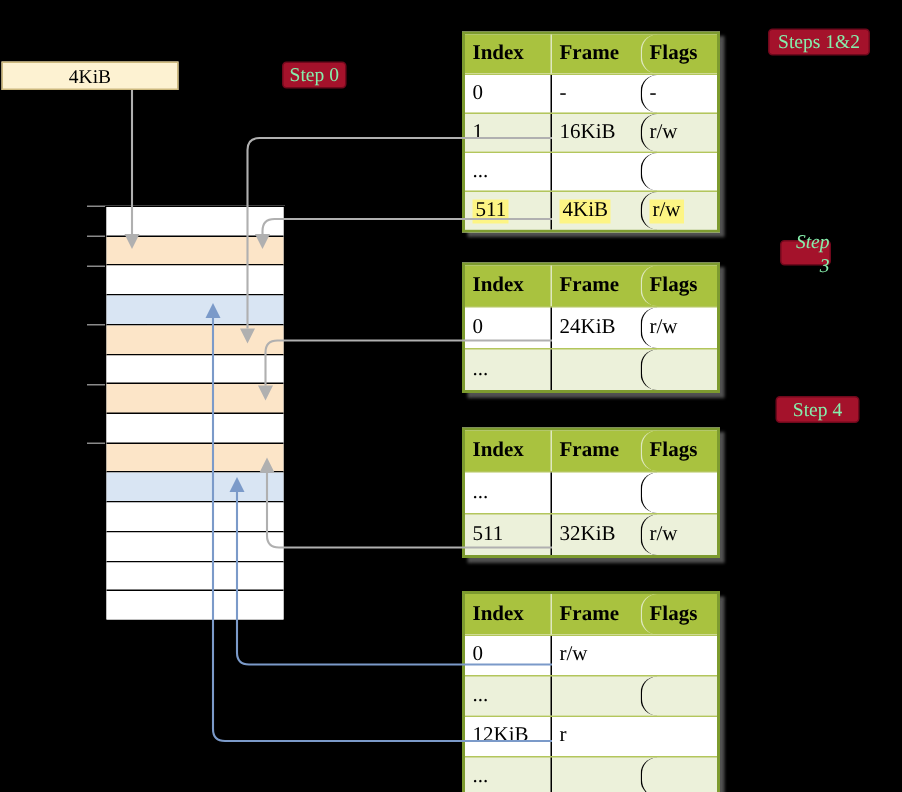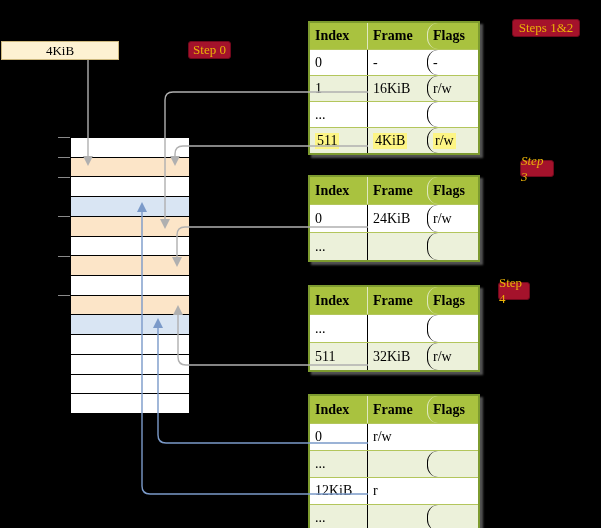--- a/index.html
+++ b/index.html
@@ -12,26 +12,26 @@
   .size-box{
     position:absolute;left:1px;top:41px;width:118px;height:19px;
     background:var(--size-box-bg);border:1px solid var(--size-box-border);
     box-sizing:border-box;display:flex;align-items:center;justify-content:center;
     font-size:13px;color:#000;
   }
   
   .step-label{
     position:absolute;box-sizing:border-box;
     background:var(--step-label-bg);border:1px solid #70081c;border-radius:3px;
-    color:#eab308;font-size:13px;display:flex;align-items:center;justify-content:center;
+    color:#86efac;font-size:13px;display:flex;align-items:center;justify-content:center;text-align:right;
   }
   #step0{left:188px;top:41px;width:43px;height:18px;}
   #steps12{left:512px;top:19px;width:68px;height:18px;}
   #step3{left:520px;top:160px;width:34px;height:17px;font-style:italic;}
-  #step4{left:498px;top:264px;width:32px;height:18px;margin-top:18px;}
+  #step4{left:517px;top:264px;width:56px;height:18px;}
   
   .memory-col{
     position:absolute;left:70px;top:137px;width:120px;height:277px;
     border:1px solid #000;box-sizing:border-box;background:#fff;
     display:flex;flex-direction:column;
   }
   .mrow{flex:1;border-bottom:1px solid #000;}
   .mrow:last-child{border-bottom:none;}
   .mrow.white{background:#ffffff;}
   .mrow.peach{background:var(--memory-peach);}

